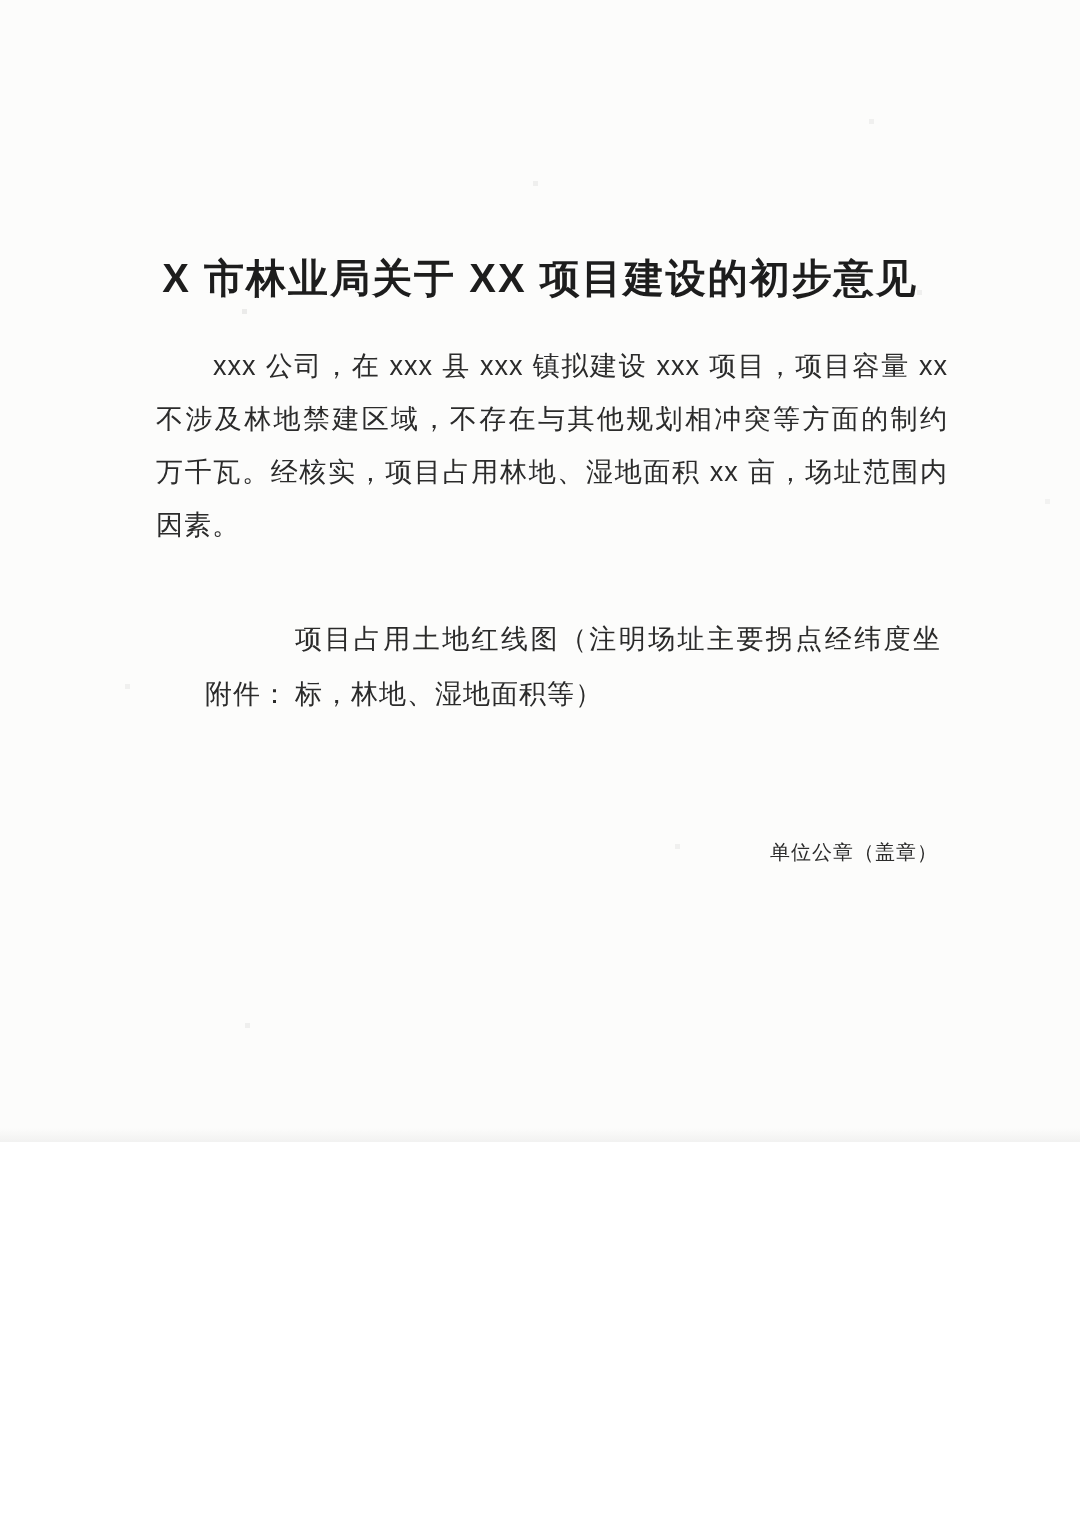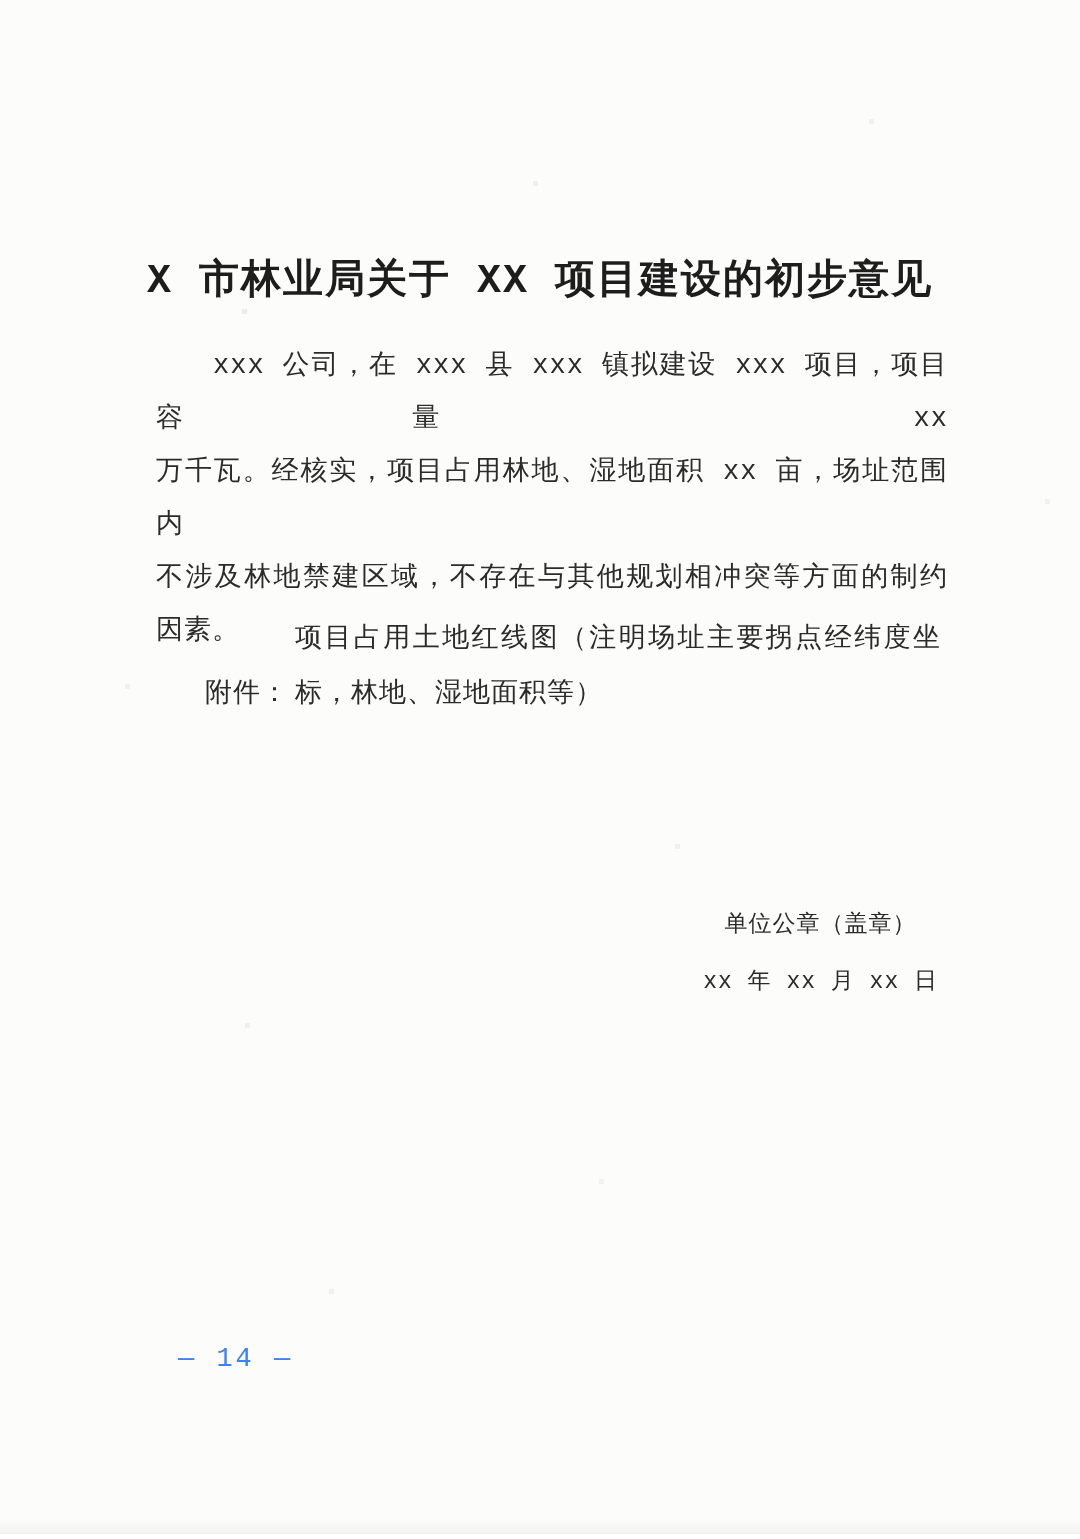--- a/index.html
+++ b/index.html
@@ -3,24 +3,24 @@
 <meta charset="utf-8">
 <style>
   html, body {
     margin: 0;
     padding: 0;
     background: #ffffff;
   }
   .page {
     position: relative;
     width: 1080px;
-    height: 1534px;
+    height: 1142px;
     background: #fcfcfb;
     overflow: hidden;
-    font-family: Liberation Mono, monospace;
+    font-family: Liberation Sans, sans-serif;
     color: #2b2b2b;
   }
   
   .speckles {
     position: absolute;
     top: 0; left: 0;
     width: 3px; height: 3px;
     background: transparent;
     box-shadow:
       243px 310px 0 1px rgba(90,90,90,0.10),
@@ -88,23 +88,23 @@
   }
   .attachment-content {
     flex: 1 1 auto;
   }
   .attachment-line.full {
     text-align: justify;
     text-align-last: justify;
   }
   .signature {
     position: absolute;
-    top: 905px;
+    top: 832px;
     right: 142px;
-    font-size: 23px;
+    font-size: 20px;
     letter-spacing: 1px;
     text-align: center;
   }
   .signature .sig-stamp {
     line-height: 40px;
   }
   .signature .sig-date {
     line-height: 40px;
     margin-top: 17px;
   }
@@ -121,35 +121,34 @@
 <body>
 
 <div class="page">
 
   <div class="speckles"></div>
 
   <h1 class="doc-title">X 市林业局关于 XX 项目建设的初步意见</h1>
 
   <div class="body-text">
     <div class="body-line indent-first">xxx 公司，在 xxx 县 xxx 镇拟建设 xxx 项目，项目容量 xx</div>
+    <div class="body-line">不涉及林地禁建区域，不存在与其他规划相冲突等方面的制约</div>
     <div class="body-line">万千瓦。经核实，项目占用林地、湿地面积 xx 亩，场址范围内</div>
-    <div class="body-line">不涉及林地禁建区域，不存在与其他规划相冲突等方面的制约</div>
     <div class="body-line short-last">因素。</div>
   </div>
 
   <div class="attachment">
     <div class="attachment-label">附件：</div>
     <div class="attachment-content">
       <div class="attachment-line full">项目占用土地红线图（注明场址主要拐点经纬度坐</div>
       <div class="attachment-line">标，林地、湿地面积等）</div>
     </div>
   </div>
 
   <div class="signature">
     <div class="sig-stamp">单位公章（盖章）</div>
-    <div class="sig-date">xx 年 xx 月 xx 日</div>
   </div>
 
   <div class="page-number">— 14 —</div>
 
   <div class="scan-edge"></div>
 
 </div>
 
 </body></html>

